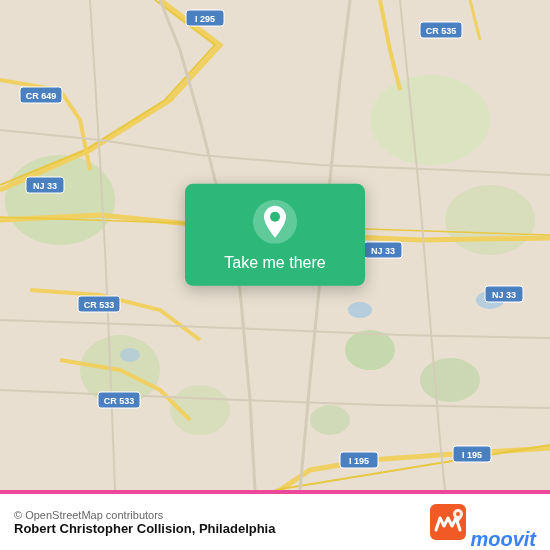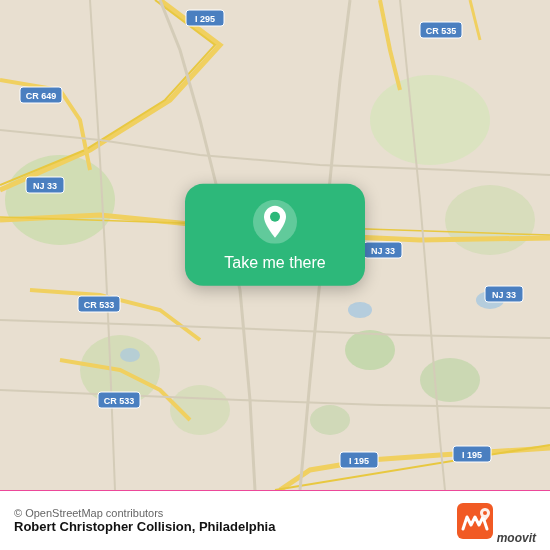--- a/index.html
+++ b/index.html
@@ -22,21 +22,21 @@
       top: 0; left: 0;
     }
 
     
     #location-card {
       position: absolute;
       top: 50%;
       left: 50%;
       transform: translate(-50%, -60%);
       background: #2db87a;
-      border-radius: 18px;
+      border-radius: 8px;
       width: 180px;
       padding: 16px 20px 14px;
       display: flex;
       flex-direction: column;
       align-items: center;
       box-shadow: 0 4px 16px rgba(0,0,0,0.25);
     }
 
     #location-card .pin-icon {
       width: 44px;
@@ -52,21 +52,21 @@
     }
 
     
     #bottom-bar {
       width: 550px;
       height: 60px;
       background: white;
       display: flex;
       align-items: center;
       padding: 0 14px;
-      border-top: 1px solid #ec4899;
+      border-top: 4px solid #ec4899;
       gap: 10px;
     }
 
     #bottom-bar .attribution {
       font-size: 11px;
       color: #666;
     }
 
     #bottom-bar .place-name {
       font-size: 13px;
@@ -80,23 +80,23 @@
       align-items: center;
       gap: 4px;
     }
 
     .moovit-m {
       width: 36px;
       height: 36px;
     }
 
     .moovit-text {
-      font-size: 12px;
+      font-size: 20px;
       font-weight: 700;
-      color: #404040;
+      color: #3b82f6;
       font-style: italic;
       margin-top: 35px;
     }
 
     #bottom-bar-content {
       display: flex;
       flex-direction: column;
       flex: 1;
     }
   </style>

